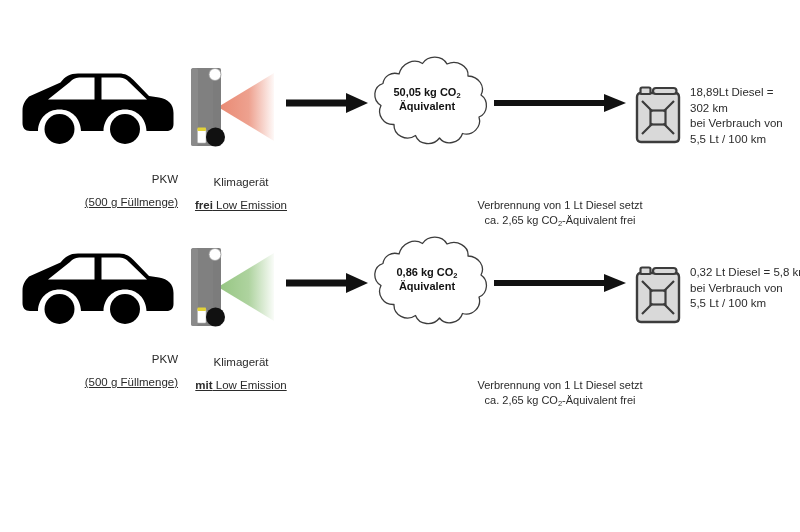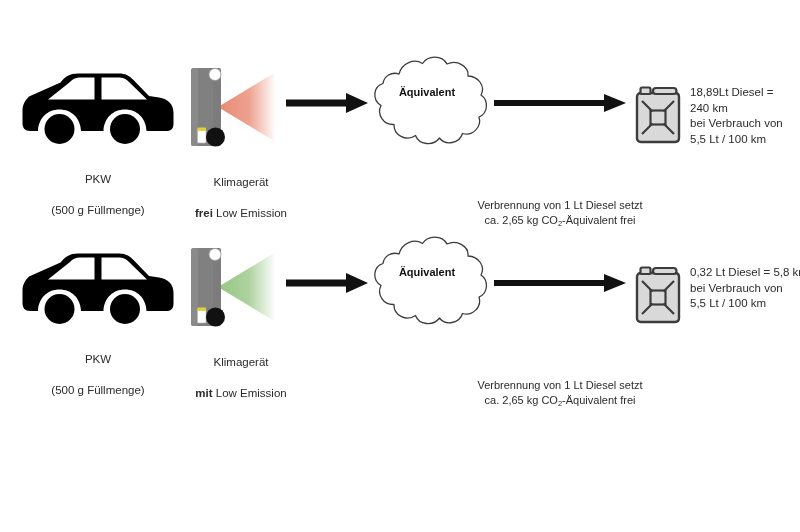--- a/index.html
+++ b/index.html
@@ -38,23 +38,23 @@
   }
   .car-icon { width: 160px; height: 92px; display: block; }
 
   .caption {
     font-size: 11.5px;
     line-height: 15px;
     color: #2b2b2b;
     text-align: center;
     white-space: nowrap;
   }
-  .caption-2 { margin-top: 16px; }
-
-  .car-caption { margin-top: 22px; }
+  .caption-2 { margin-top: 8px; text-decoration: underline; }
+
+  .car-caption { margin-top: 22px; text-align: right; }
 
   
   .device-block {
     position: absolute;
     left: 188px;
     top: 3px;
     width: 110px;
     text-align: center;
   }
   .device-wrap {
@@ -207,40 +207,41 @@
     <svg class="arrow" id="arrow-a-0" viewBox="0 0 82 26">
       <rect x="0" y="9.5" width="64" height="7" fill="#111111"></rect>
       <polygon points="60,3 82,13 60,23" fill="#111111"></polygon>
     </svg>
 
     <div class="cloud-block">
       <svg class="cloud-svg" viewBox="0 0 130 104">
         <path d="M37 24 C40 13 52 8 60.5 13.5 C66 5 80 5 85 14 C95 9.5 107 16 106 26 C117 26.5 123.5 36.5 119 45 C127 50.5 126 63.5 117 67 C120 77 110.5 86.5 100.5 83.5 C97.5 93.5 83.5 96 77.5 88 C71 96.5 57 95 53.5 85.5 C44 92 31.5 85 32 74.5 C21.5 75 14.5 64.5 19 55.5 C10 50 11 36.5 21 33.5 C22 26 29.5 21.5 37 24 Z" fill="#ffffff" stroke="#3c3c3c" stroke-width="1.3" stroke-linejoin="round"></path>
       </svg>
       <div class="cloud-text">
+        <div><span>50,05 kg CO</span><sub>2</sub></div>
         <div>Äquivalent</div>
       </div>
     </div>
 
     <svg class="arrow" id="arrow-b-0" viewBox="0 0 132 26">
       <rect x="0" y="10" width="114" height="6" fill="#111111"></rect>
       <polygon points="110,4 132,13 110,22" fill="#111111"></polygon>
     </svg>
 
     <div class="fuel-block">
       <svg class="canister-icon" viewBox="0 0 52 62">
         <path d="M5 13 C5 10.5 6.5 9 9 9 L43 9 C45.5 9 47 10.5 47 13 L47 54 C47 56.5 45.5 58 43 58 L9 58 C6.5 58 5 56.5 5 54 Z" fill="#d9d9d9" stroke="#3c3c3c" stroke-width="2.4" stroke-linejoin="round"></path>
         <rect x="8.5" y="3.5" width="10" height="6.5" rx="1.6" fill="#d9d9d9" stroke="#3c3c3c" stroke-width="2.2"></rect>
         <path d="M24 4 L41.5 4 C43.5 4 44.5 5.2 44.5 7 C44.5 8.8 43.5 10 41.5 10 L24 10 C22 10 21 8.8 21 7 C21 5.2 22 4 24 4 Z" fill="#d9d9d9" stroke="#3c3c3c" stroke-width="2.2"></path>
         <path d="M10 17 L20.5 27.5 M42 17 L31.5 27.5 M10 50 L20.5 39.5 M42 50 L31.5 39.5" stroke="#3c3c3c" stroke-width="2.2" fill="none"></path>
         <rect x="18.5" y="26.5" width="15" height="14" fill="none" stroke="#3c3c3c" stroke-width="2.2"></rect>
       </svg>
       <div class="fuel-text">
         <div>18,89Lt Diesel =</div>
-        <div>240 km</div>
+        <div>302 km</div>
         <div>bei Verbrauch von</div>
         <div>5,5 Lt / 100 km</div>
       </div>
     </div>
 
     <div class="note">
       <div>Verbrennung von 1 Lt Diesel setzt</div>
       <div><span>ca. 2,65 kg CO</span><sub>2</sub><span>-Äquivalent frei</span></div>
     </div>
   </div>
@@ -292,20 +293,21 @@
     <svg class="arrow" id="arrow-a-1" viewBox="0 0 82 26">
       <rect x="0" y="9.5" width="64" height="7" fill="#111111"></rect>
       <polygon points="60,3 82,13 60,23" fill="#111111"></polygon>
     </svg>
 
     <div class="cloud-block">
       <svg class="cloud-svg" viewBox="0 0 130 104">
         <path d="M37 24 C40 13 52 8 60.5 13.5 C66 5 80 5 85 14 C95 9.5 107 16 106 26 C117 26.5 123.5 36.5 119 45 C127 50.5 126 63.5 117 67 C120 77 110.5 86.5 100.5 83.5 C97.5 93.5 83.5 96 77.5 88 C71 96.5 57 95 53.5 85.5 C44 92 31.5 85 32 74.5 C21.5 75 14.5 64.5 19 55.5 C10 50 11 36.5 21 33.5 C22 26 29.5 21.5 37 24 Z" fill="#ffffff" stroke="#3c3c3c" stroke-width="1.3" stroke-linejoin="round"></path>
       </svg>
       <div class="cloud-text">
+        <div><span>0,86 kg CO</span><sub>2</sub></div>
         <div>Äquivalent</div>
       </div>
     </div>
 
     <svg class="arrow" id="arrow-b-1" viewBox="0 0 132 26">
       <rect x="0" y="10" width="114" height="6" fill="#111111"></rect>
       <polygon points="110,4 132,13 110,22" fill="#111111"></polygon>
     </svg>
 
     <div class="fuel-block">

